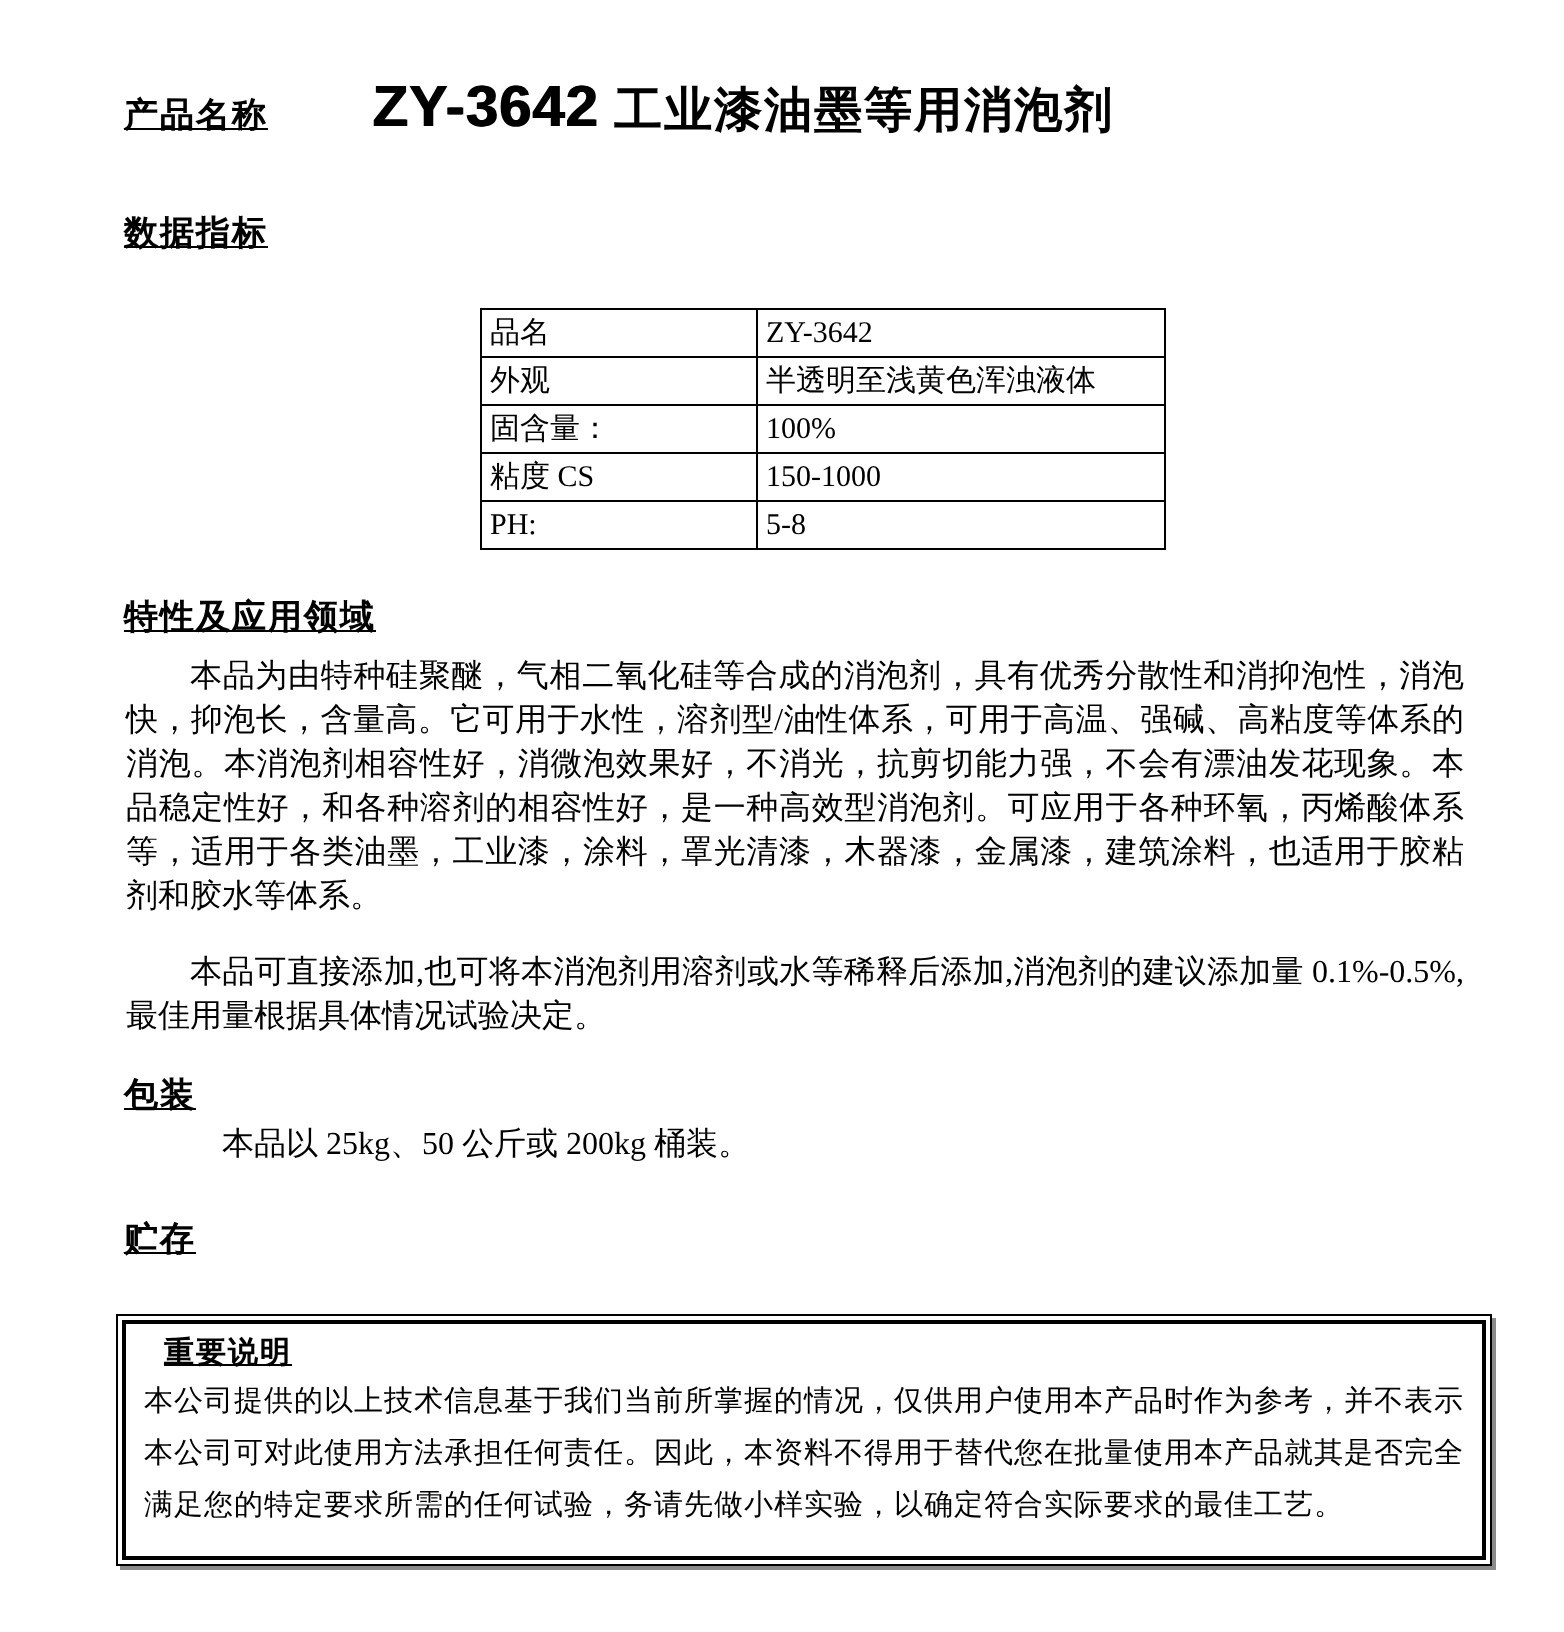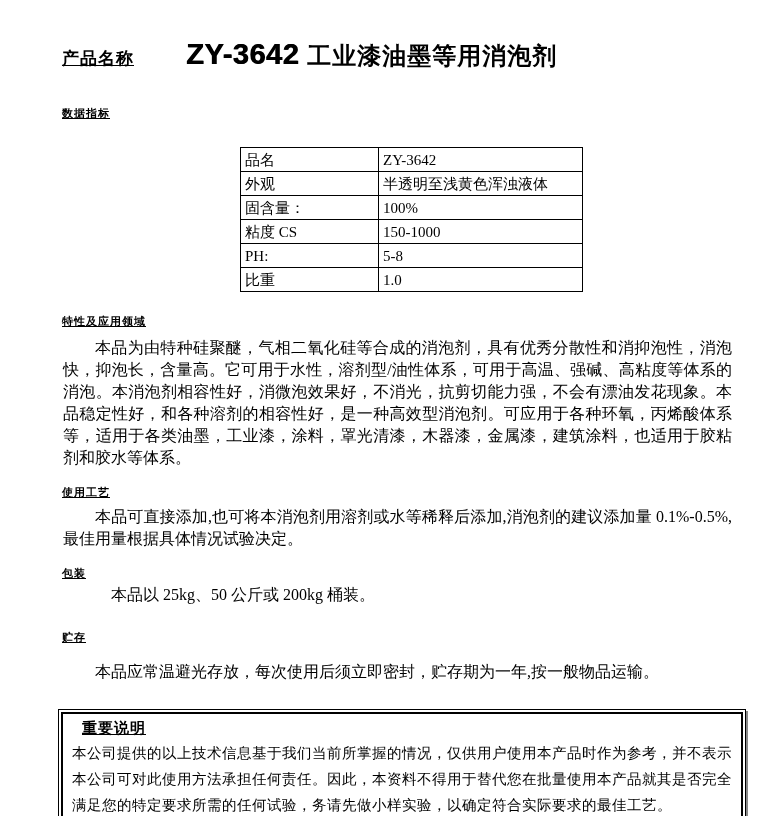--- a/index.html
+++ b/index.html
@@ -46,21 +46,21 @@
   .product-title-cn {
     font-size: 24px;
     font-weight: bold;
     margin-left: 8px;
     letter-spacing: 1px;
     white-space: nowrap;
   }
 
   
   .sec-heading {
-    font-size: 11px;
+    font-size: 17px;
     font-weight: bold;
     text-decoration: underline;
     margin: 0 0 0 15px;
     letter-spacing: 1px;
   }
   .h-data     { margin-top: 34px; }
   .h-features { margin-top: 22px; }
   .h-usage    { margin-top: 13px; }
   .h-pack     { margin-top: 8px;  }
   .h-storage  { margin-top: 24px; }
@@ -154,38 +154,32 @@
           <td class="c2">100%</td>
         </tr>
         <tr>
           <td class="c1">粘度 CS</td>
           <td class="c2">150-1000</td>
         </tr>
         <tr>
           <td class="c1">PH:</td>
           <td class="c2">5-8</td>
         </tr>
-        <tr>
-          <td class="c1">比重</td>
-          <td class="c2">1.0</td>
-        </tr>
       </tbody>
   </table>
 
   <div class="sec-heading h-features">特性及应用领域</div>
   <p class="para p-features">本品为由特种硅聚醚，气相二氧化硅等合成的消泡剂，具有优秀分散性和消抑泡性，消泡快，抑泡长，含量高。它可用于水性，溶剂型/油性体系，可用于高温、强碱、高粘度等体系的消泡。本消泡剂相容性好，消微泡效果好，不消光，抗剪切能力强，不会有漂油发花现象。本品稳定性好，和各种溶剂的相容性好，是一种高效型消泡剂。可应用于各种环氧，丙烯酸体系等，适用于各类油墨，工业漆，涂料，罩光清漆，木器漆，金属漆，建筑涂料，也适用于胶粘剂和胶水等体系。</p>
 
-  <div class="sec-heading h-usage">使用工艺</div>
   <p class="para p-usage">本品可直接添加,也可将本消泡剂用溶剂或水等稀释后添加,消泡剂的建议添加量 0.1%-0.5%,最佳用量根据具体情况试验决定。</p>
 
   <div class="sec-heading h-pack">包装</div>
   <p class="para p-pack">本品以 25kg、50 公斤或 200kg 桶装。</p>
 
   <div class="sec-heading h-storage">贮存</div>
-  <p class="para p-storage">本品应常温避光存放，每次使用后须立即密封，贮存期为一年,按一般物品运输。</p>
 
   <div class="notice-outer">
     <div class="notice-inner">
       <div class="notice-heading">重要说明</div>
       <p class="notice-body">本公司提供的以上技术信息基于我们当前所掌握的情况，仅供用户使用本产品时作为参考，并不表示本公司可对此使用方法承担任何责任。因此，本资料不得用于替代您在批量使用本产品就其是否完全满足您的特定要求所需的任何试验，务请先做小样实验，以确定符合实际要求的最佳工艺。</p>
     </div>
   </div>
 
 </div>
 

